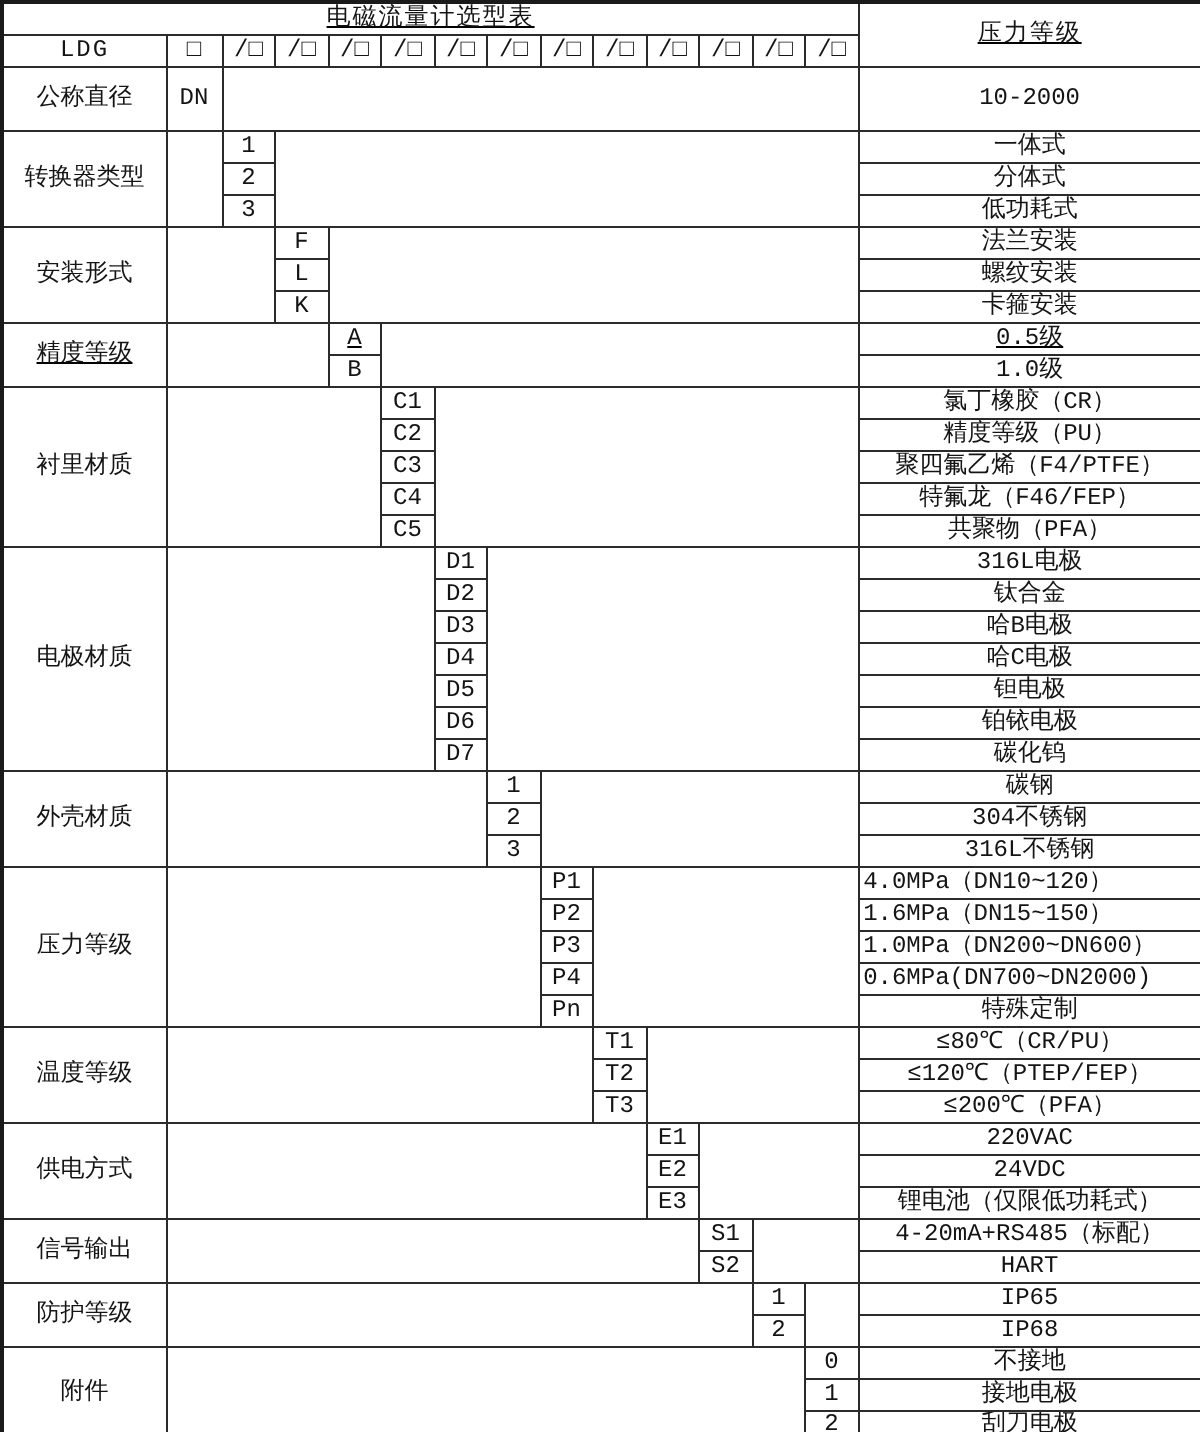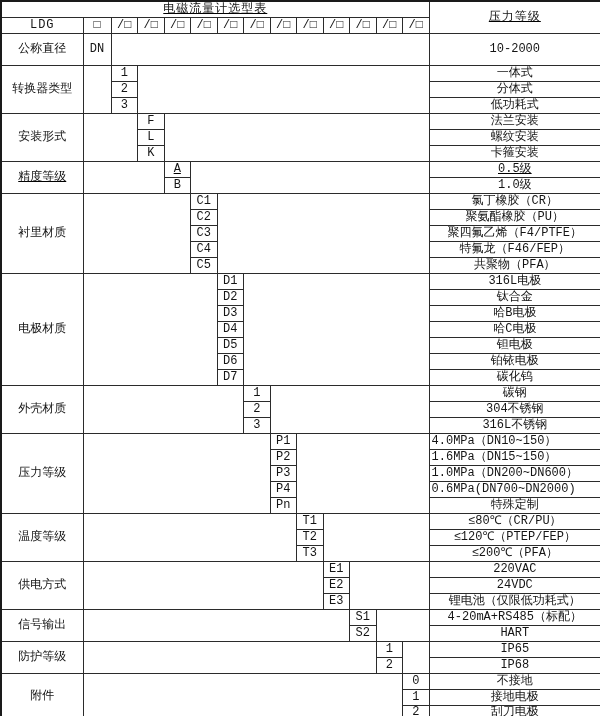--- a/index.html
+++ b/index.html
@@ -155,21 +155,21 @@
         </tr>
         <tr style="height: 16px;">
           <td class="category-cell" rowspan="5">衬里材质</td>
           <td class="spacer-cell" colspan="4" rowspan="5"></td>
           <td class="code-cell">C1</td>
           <td class="spacer-cell" colspan="8" rowspan="5"></td>
           <td class="desc-cell">氯丁橡胶（CR）</td>
         </tr>
         <tr style="height: 16px;">
           <td class="code-cell">C2</td>
-          <td class="desc-cell">聚氨酯橡胶（PU）</td>
+          <td class="desc-cell">精度等级（PU）</td>
         </tr>
         <tr style="height: 16px;">
           <td class="code-cell">C3</td>
           <td class="desc-cell">聚四氟乙烯（F4/PTFE）</td>
         </tr>
         <tr style="height: 16px;">
           <td class="code-cell">C4</td>
           <td class="desc-cell">特氟龙（F46/FEP）</td>
         </tr>
         <tr style="height: 16px;">
@@ -220,21 +220,21 @@
         </tr>
         <tr style="height: 16px;">
           <td class="code-cell">3</td>
           <td class="desc-cell">316L不锈钢</td>
         </tr>
         <tr style="height: 16px;">
           <td class="category-cell" rowspan="5">压力等级</td>
           <td class="spacer-cell" colspan="7" rowspan="5"></td>
           <td class="code-cell">P1</td>
           <td class="spacer-cell" colspan="5" rowspan="5"></td>
-          <td class="desc-cell left">4.0MPa（DN10~150）</td>
+          <td class="desc-cell left">4.0MPa（DN10~120）</td>
         </tr>
         <tr style="height: 16px;">
           <td class="code-cell">P2</td>
           <td class="desc-cell left">1.6MPa（DN15~150）</td>
         </tr>
         <tr style="height: 16px;">
           <td class="code-cell">P3</td>
           <td class="desc-cell left">1.0MPa（DN200~DN600）</td>
         </tr>
         <tr style="height: 16px;">

